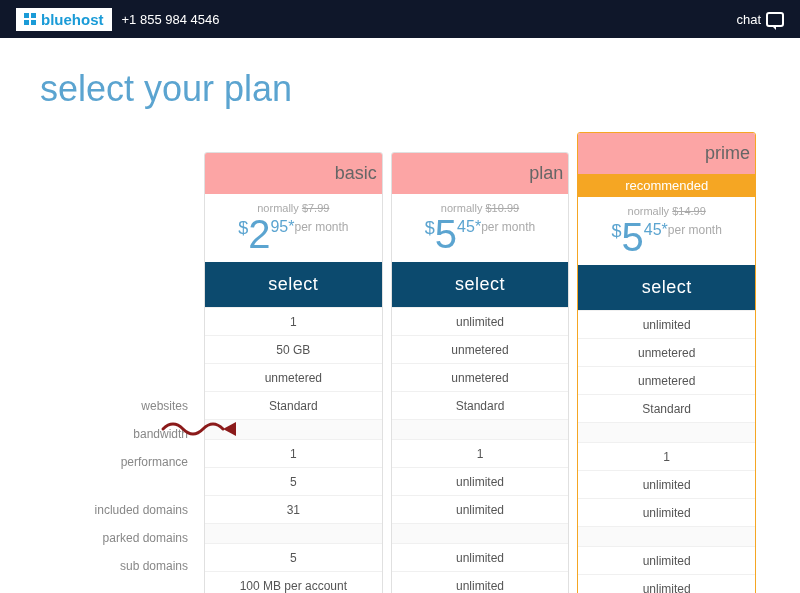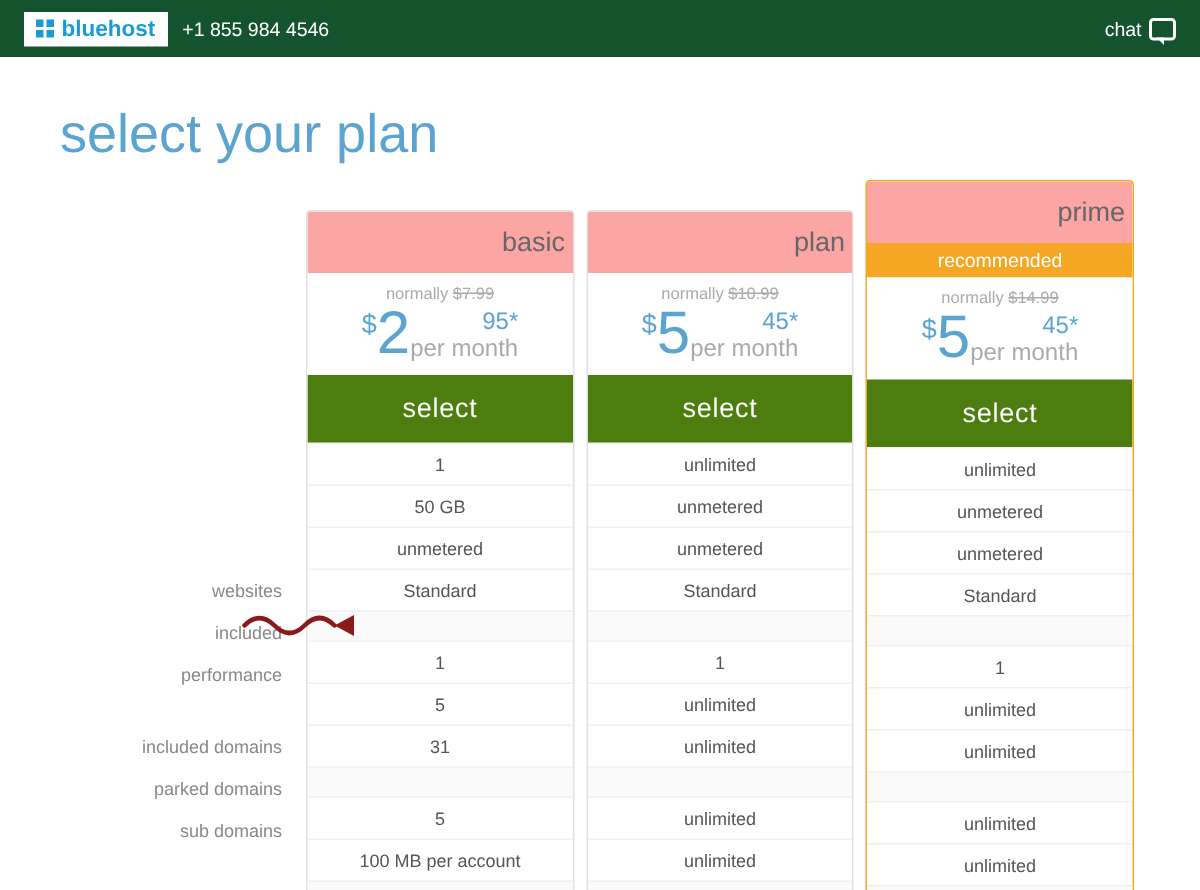--- a/index.html
+++ b/index.html
@@ -7,21 +7,21 @@
       font-family: 'Helvetica Neue', Arial, sans-serif;
       background: #fff;
       color: #555;
       width: 800px;
       min-height: 593px;
       overflow: hidden;
     }
 
     
     .header {
-      background: #14532d;
+      background: #0f172a;
       height: 38px;
       display: flex;
       align-items: center;
       padding: 0 16px;
       justify-content: space-between;
     }
     .header-left {
       display: flex;
       align-items: center;
       gap: 10px;
@@ -82,21 +82,21 @@
 
     
     .page {
       padding: 30px 40px 20px;
     }
 
     .page-title {
       color: #5ba4d0;
       font-size: 36px;
       font-weight: 300;
-      margin-bottom: 30px;
+      margin-bottom: 42px;
     }
 
     
     .plans-container {
       display: flex;
       align-items: flex-start;
       gap: 0;
       position: relative;
     }
 
@@ -179,40 +179,39 @@
       margin-top: 4px;
     }
     .price-value {
       font-size: 40px;
       font-weight: 300;
       color: #5ba4d0;
       line-height: 1;
     }
     .price-cents-period {
       display: flex;
-      flex-direction: column;
-      align-items: flex-end;
+      align-items: center;
       margin-top: 4px;
     }
     .price-cents {
       font-size: 16px;
       color: #5ba4d0;
     }
     .price-per {
-      font-size: 16px;
+      font-size: 12px;
       color: #aaa;
     }
     .price-asterisk {
       font-size: 16px;
       color: #5ba4d0;
     }
 
     
     .select-btn {
-      background: #4d7c0f;
+      background: #0c4a6e;
       color: #fff;
       border: none;
       width: 100%;
       padding: 12px 17px;
       font-size: 18px;
       font-weight: 300;
       cursor: pointer;
       letter-spacing: 0.5px;
     }
 
@@ -264,21 +263,21 @@
 </div>
 
 <div class="page">
   <h1 class="page-title">select your plan</h1>
 
   <div class="plans-container">
 
     <div class="feature-labels">
       <div style="height:120px;"></div>
       <div class="feature-label">websites</div>
-      <div class="feature-label">included</div>
+      <div class="feature-label">bandwidth</div>
       <div class="feature-label">performance</div>
       <div class="feature-label spacer"></div>
       <div class="feature-label">included domains</div>
       <div class="feature-label">parked domains</div>
       <div class="feature-label">sub domains</div>
 
     </div>
 
     <div class="plan-col">
       <div class="plan-header">

